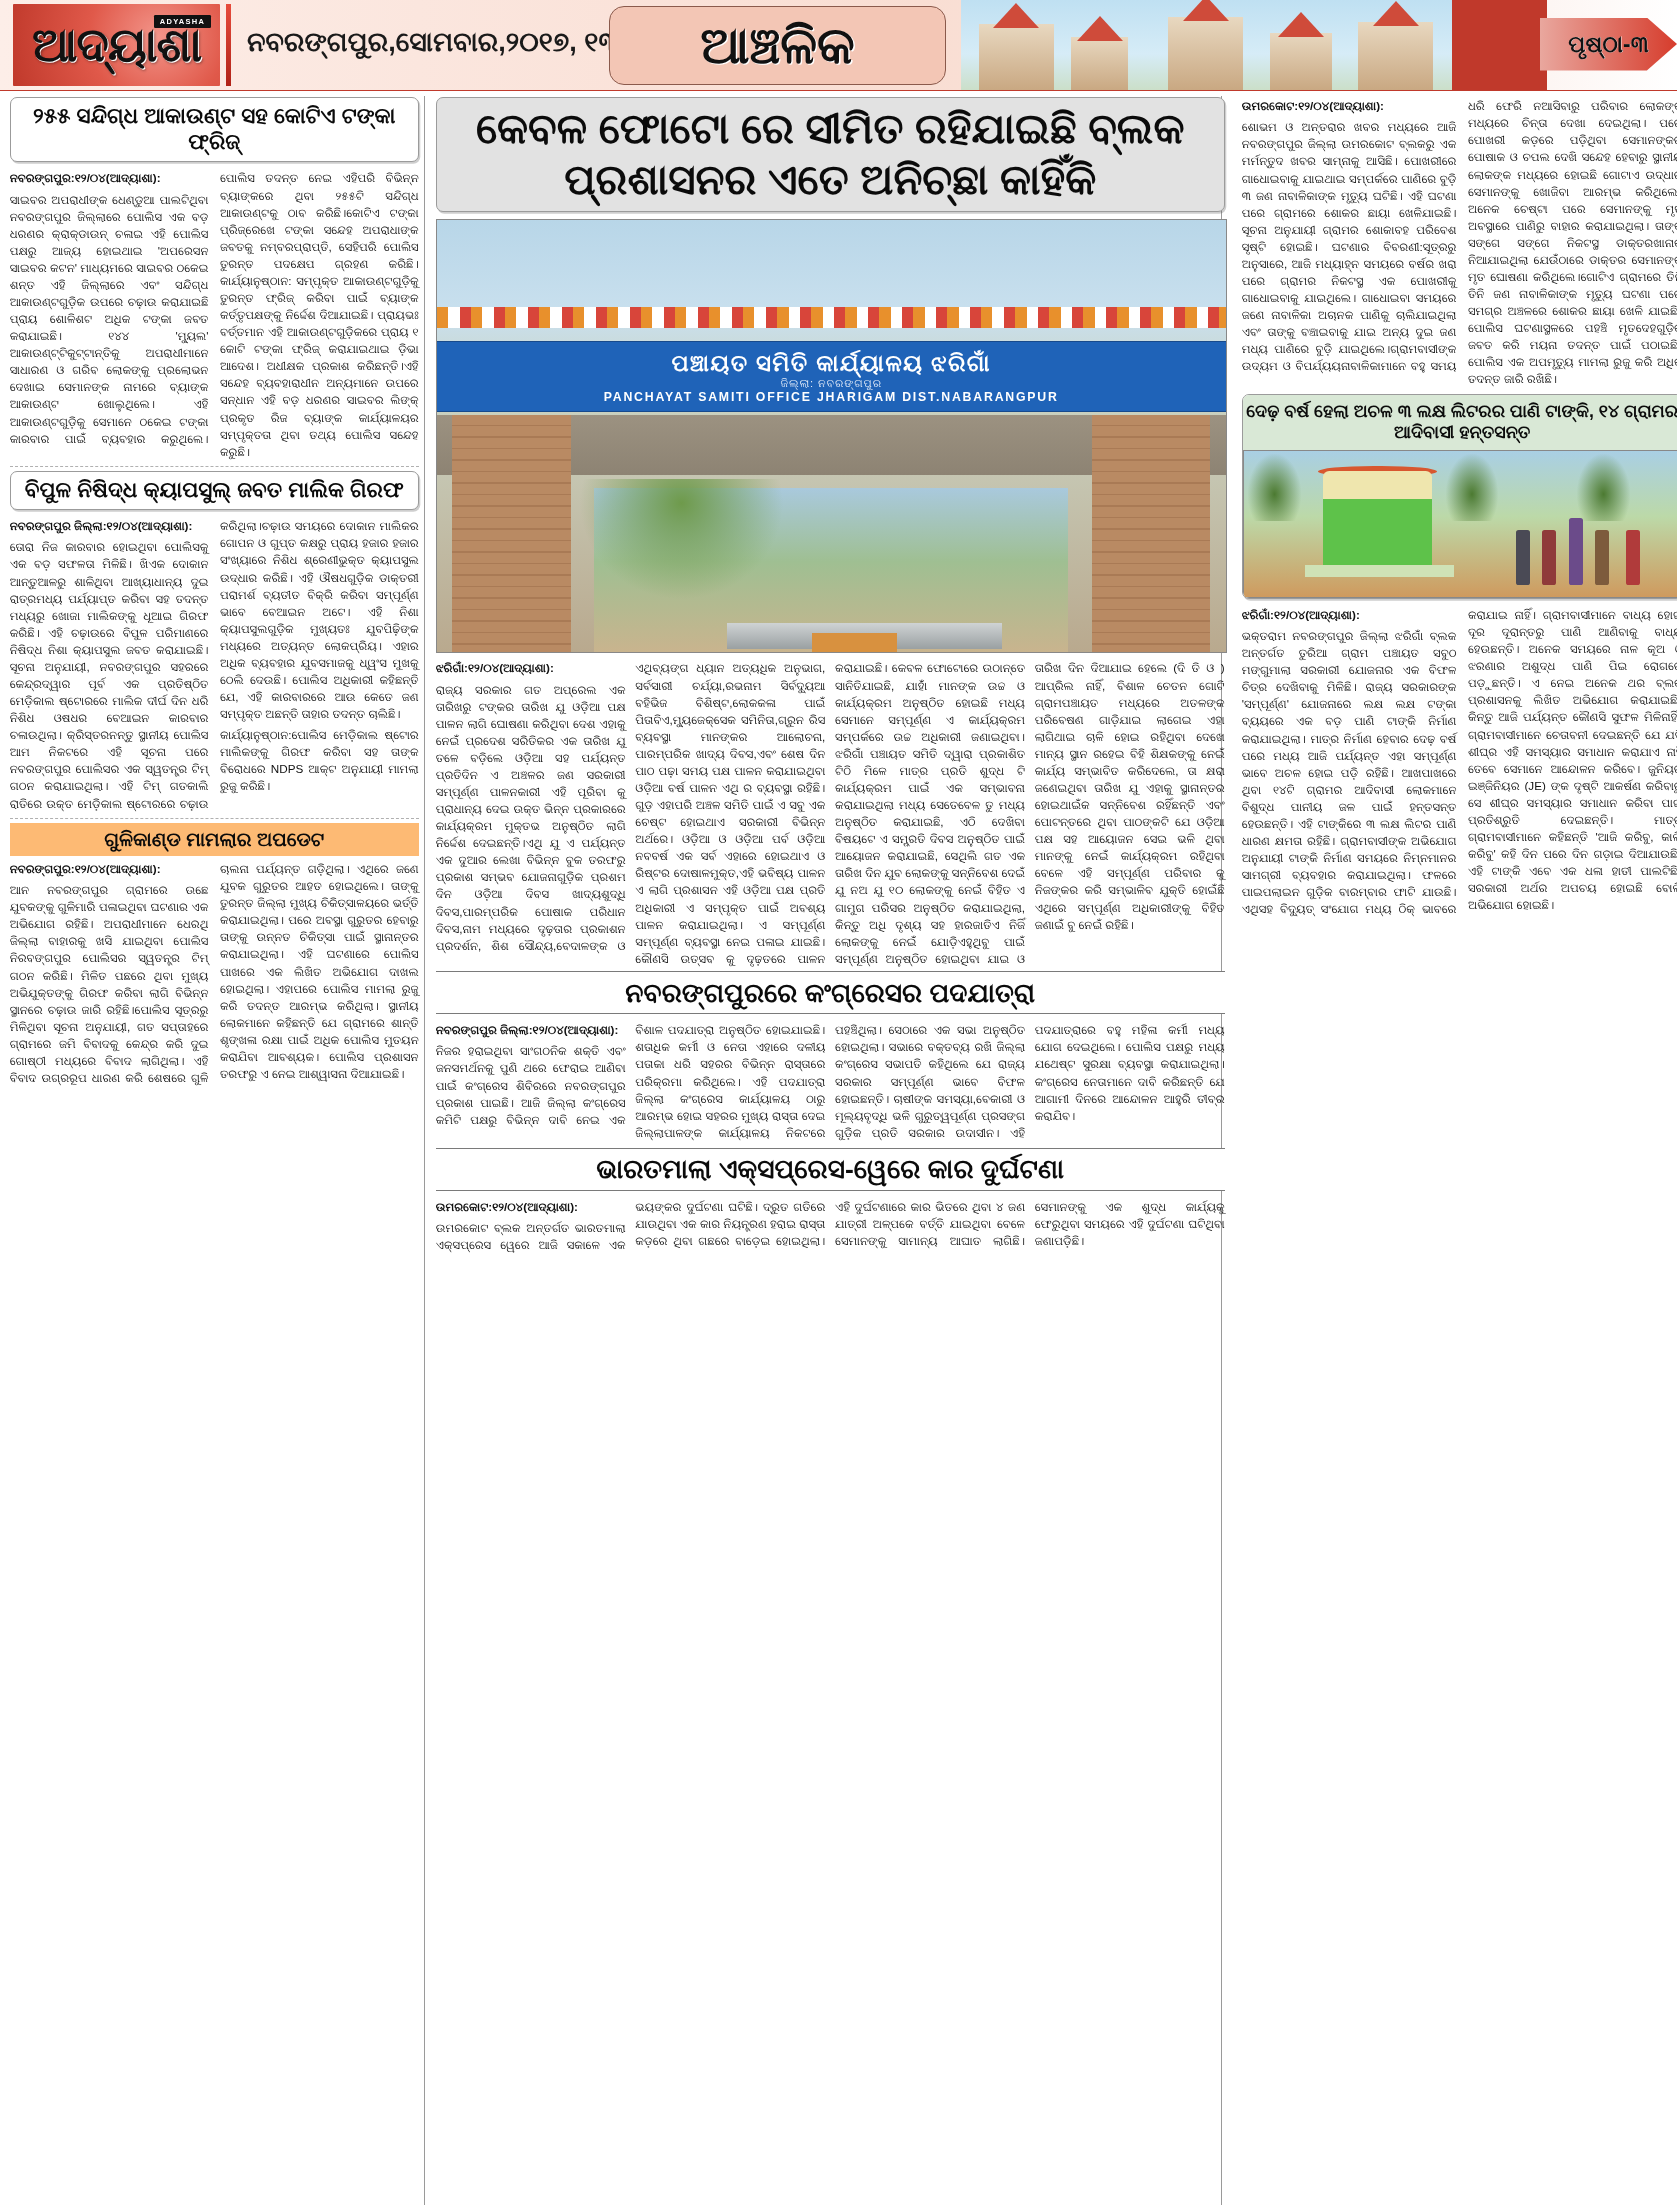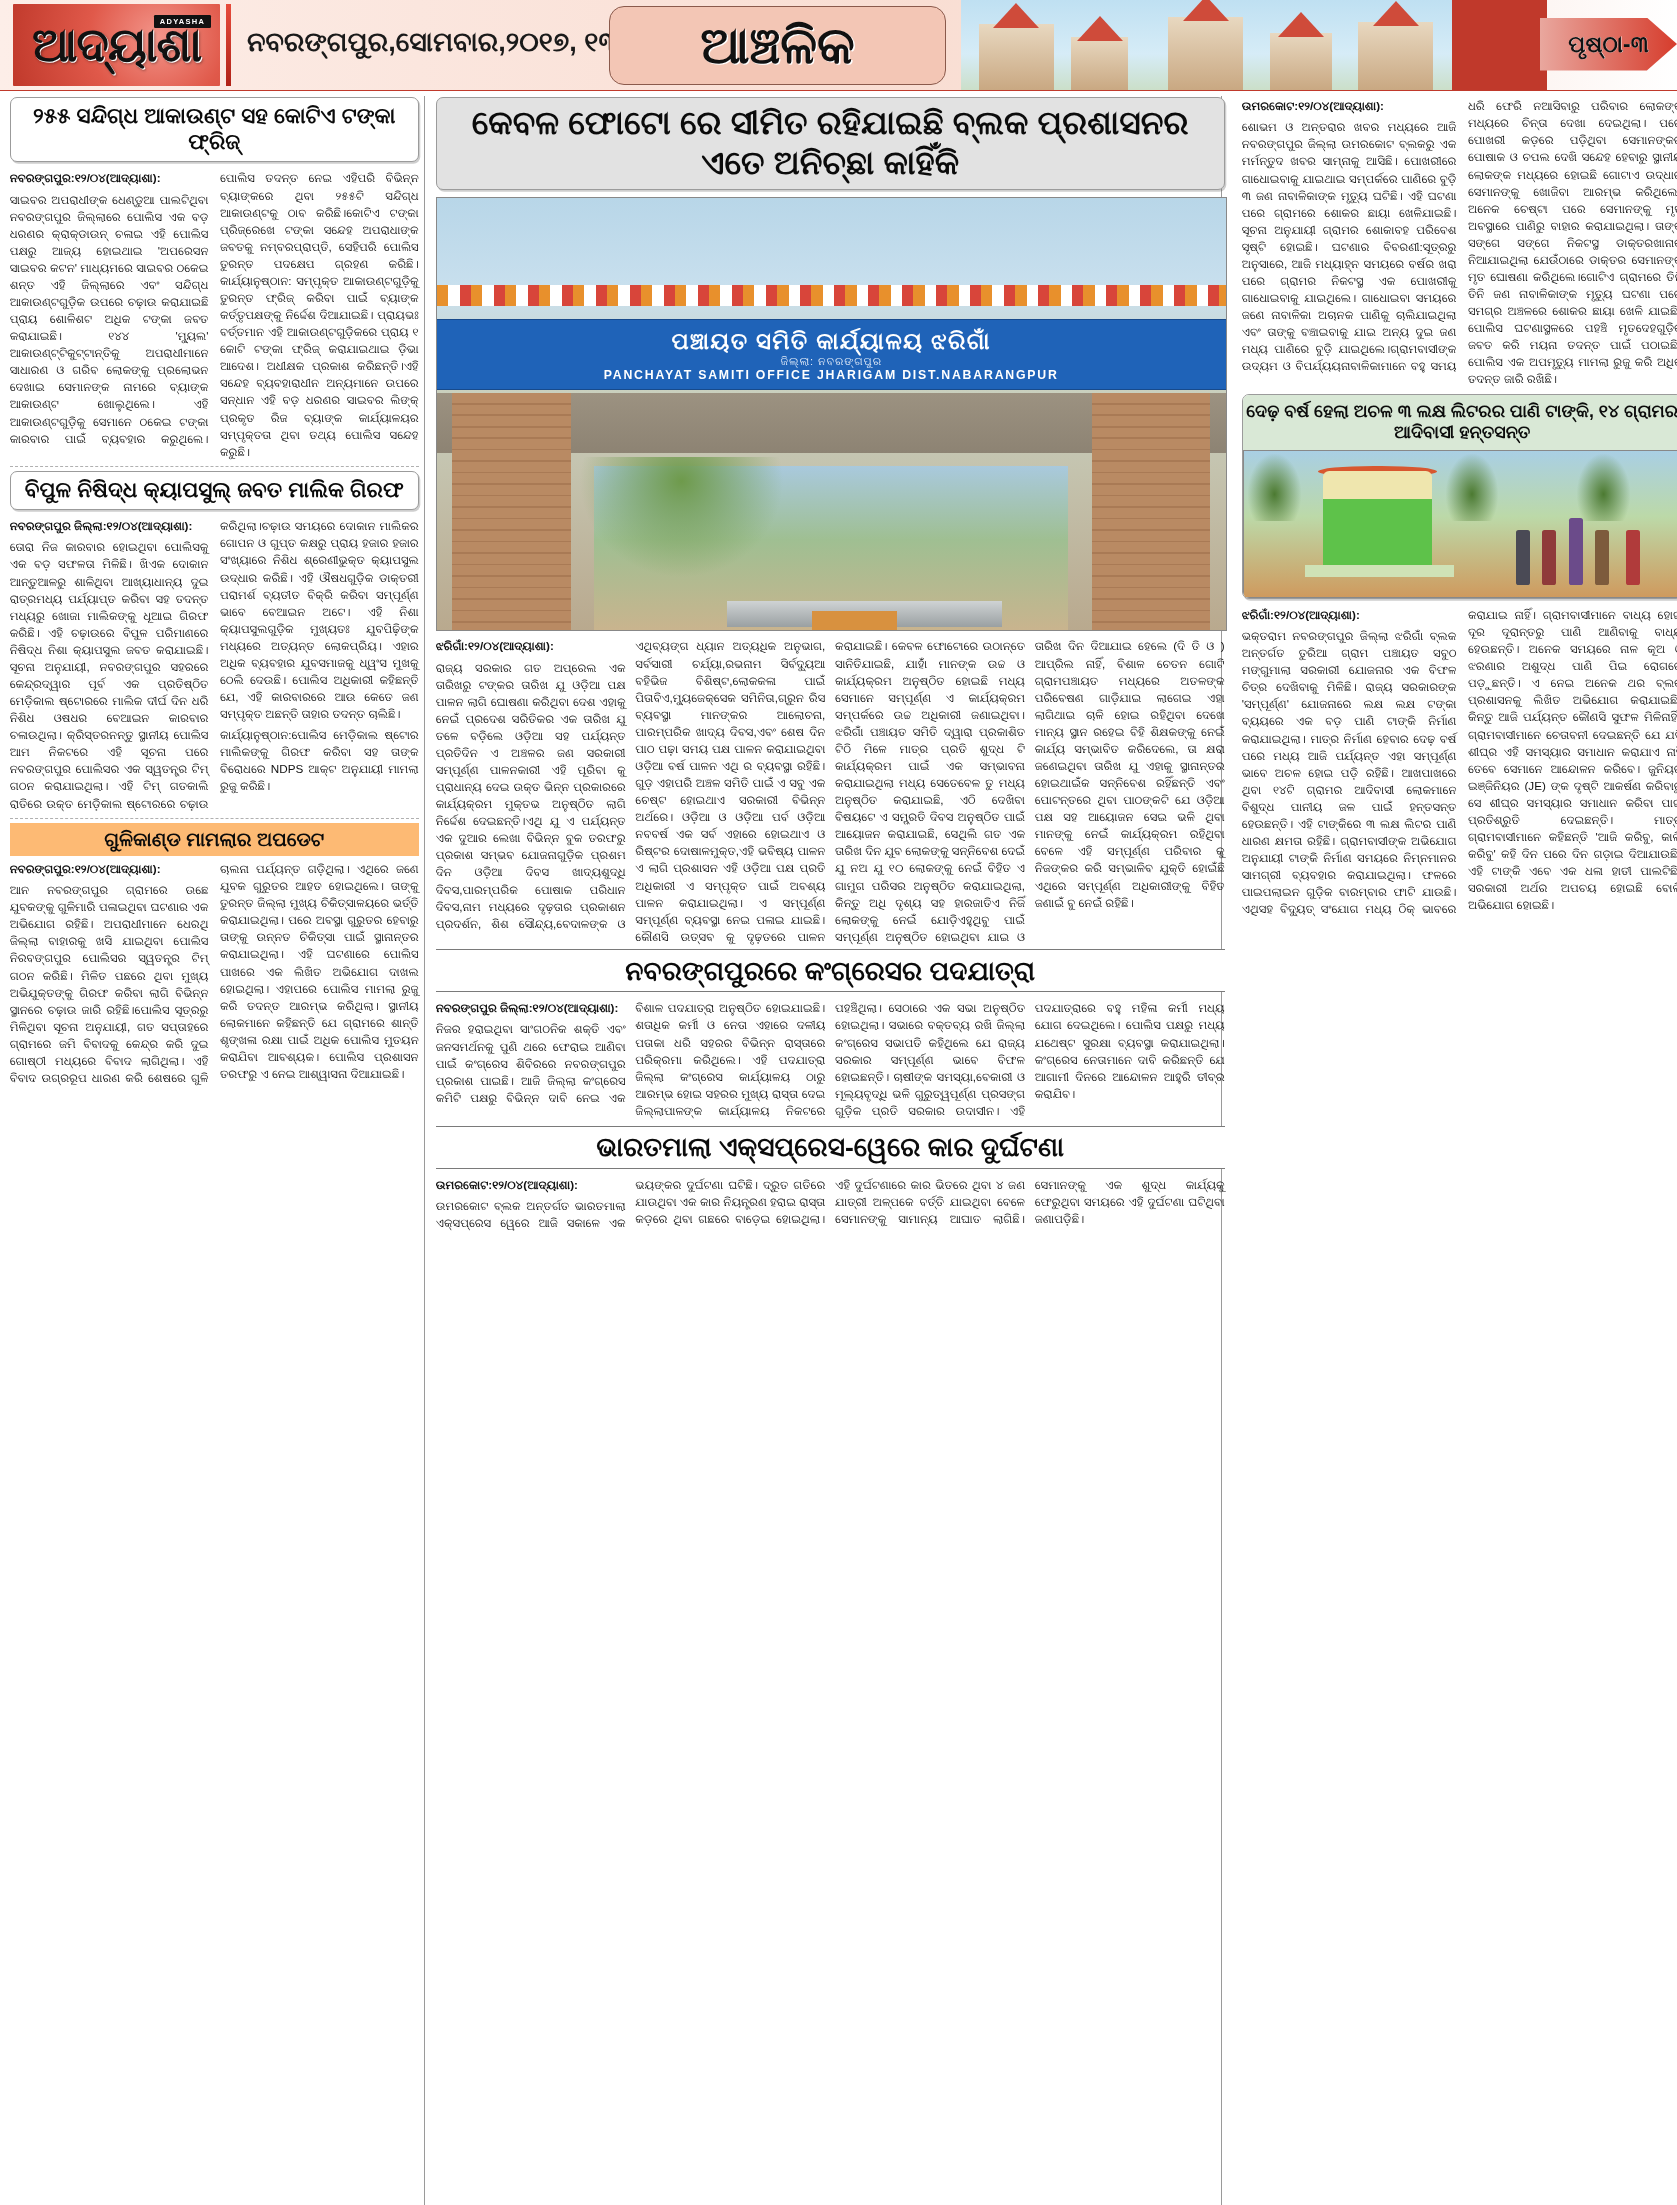--- a/index.html
+++ b/index.html
@@ -51,21 +51,21 @@
 
   
   .card{border:0.9px solid #9b9b9b;border-radius:7px;background:#fff;
      box-shadow:1.3px 1.8px 0 rgba(80,80,80,.28);margin-bottom:7px;padding:4.4px 6.2px 6.2px 6.2px;
      box-sizing:border-box;}
   .card.grey{background:#e2e2e2;}
   .card.plain{border:none;box-shadow:none;border-radius:0;padding:0;}
 
   .hl{text-align:center;font-weight:bold;color:#0b0b0b;line-height:1.22;}
   .hl-lead{font-size:21.6px;}
-  .hl-main{font-size:33px;}
+  .hl-main{font-size:42px;}
   .hl-right{font-size:20px;}
   .hl-mid{font-size:26.5px;}
   .hl-band{background:#fdba74;padding:4.4px 0;font-size:19.4px;}
   .hl-green{background:#d9e8d6;padding:6.2px 2.6px;font-size:17.6px;}
 
   .dashed{border-top:1.3px dashed #b0b0b0;margin:6.2px 0 4.4px 0;}
   .thinrule{border-top:0.9px solid #7a7a7a;margin:4.4px 0;}
 
   
   .cols2{column-count:2;column-gap:11.5px;column-rule:0;}

